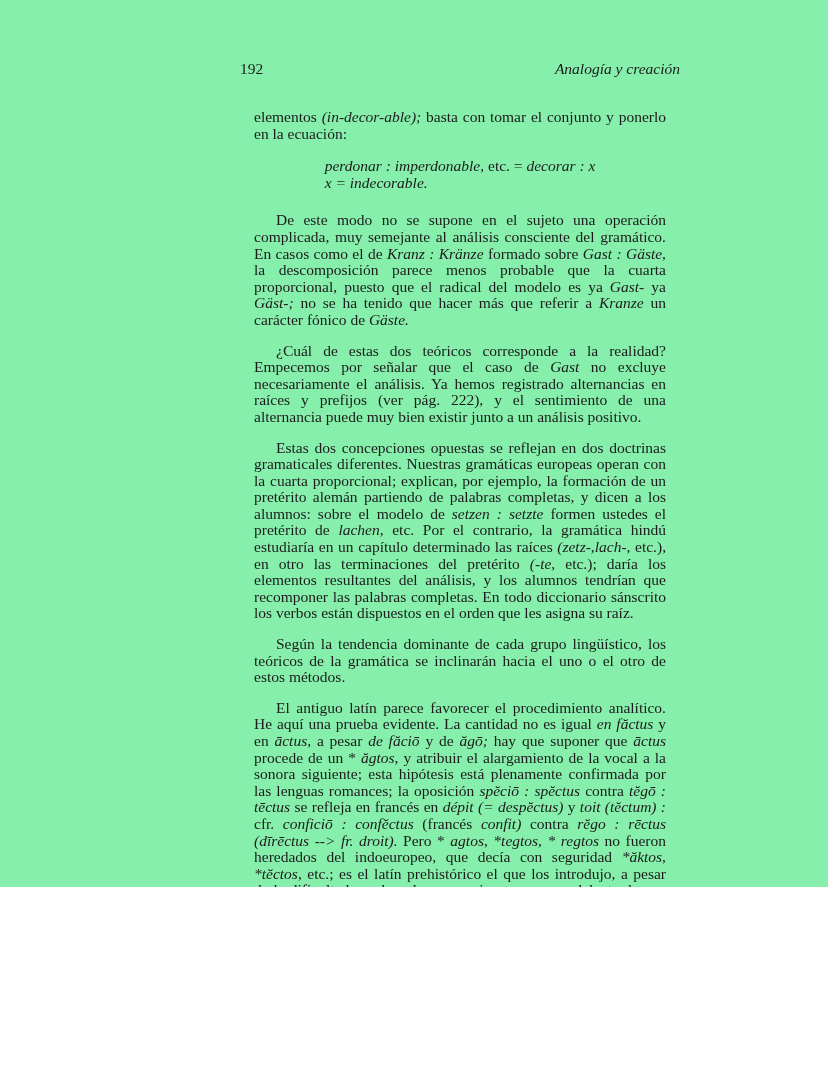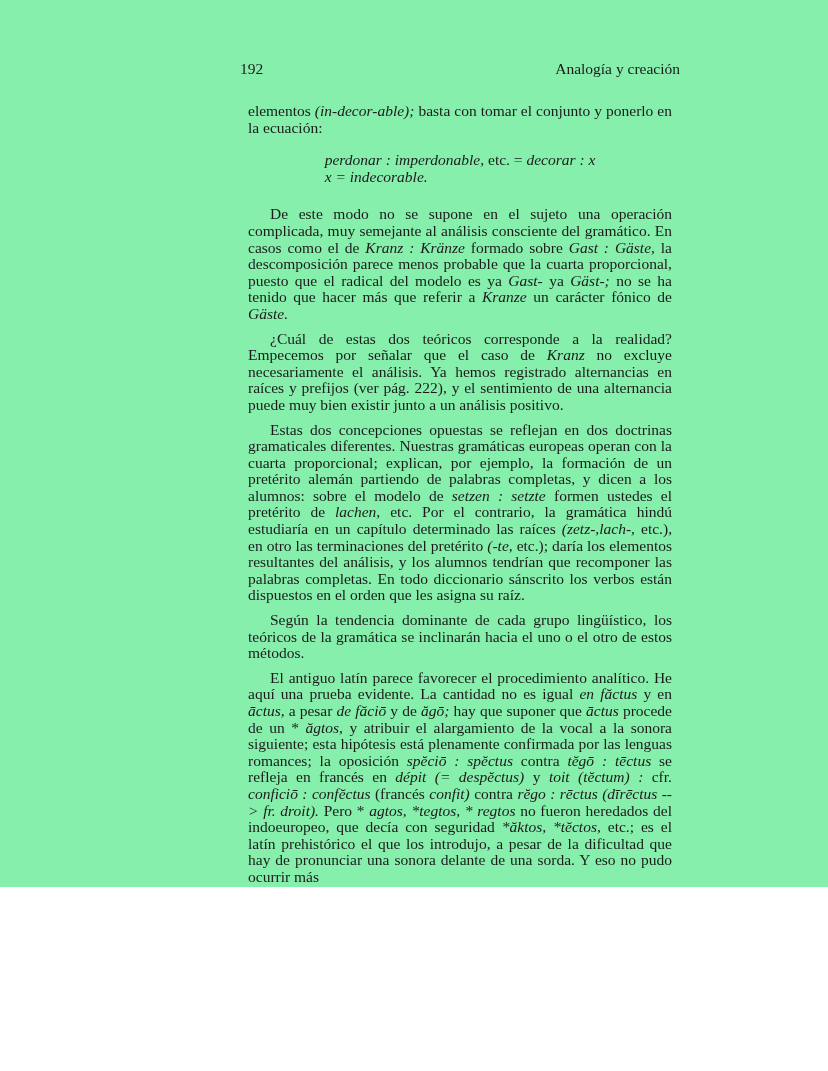--- a/index.html
+++ b/index.html
@@ -23,32 +23,33 @@
     width: 440px;
     display: flex;
     justify-content: space-between;
     font-size: 15.5px;
     line-height: 17px;
   }
   .page-number {
     font-style: normal;
   }
   .running-title {
+    font-style: italic;
   }
   .body-col {
     position: absolute;
     left: 240px;
     top: 95px;
     width: 440px;
     font-size: 15.5px;
     line-height: 16.6px;
     text-align: justify;
   }
   .para {
-    margin: 8px;
+    margin: 14px;
     text-indent: 0;
   }
   .para.indent {
     text-indent: 22px;
   }
   .equation {
     width: fit-content;
     margin: 16px auto 21px auto;
     text-align: left;
     white-space: nowrap;
@@ -66,18 +67,18 @@
     <span class="page-number">192</span>
     <span class="running-title">Analogía y creación</span>
   </div>
   <div class="body-col" id="body-col">
       <p class="para"><span>elementos </span><em>(in-decor-able);</em><span> basta con tomar el conjunto y ponerlo en la ecuación:</span></p>
       <div class="equation">
         <div class="eq-line"><em>perdonar : imperdonable,</em><span> etc. = </span><em>decorar : x</em></div>
         <div class="eq-line eq-line2"><em>x = indecorable.</em></div>
       </div>
       <p class="para indent"><span>De este modo no se supone en el sujeto una operación complicada, muy semejante al análisis consciente del gramático. En casos como el de </span><em>Kranz : Kränze</em><span> formado sobre </span><em>Gast : Gäste,</em><span> la descomposición parece menos probable que la cuarta proporcional, puesto que el radical del modelo es ya </span><em>Gast-</em><span> ya </span><em>Gäst-;</em><span> no se ha tenido que hacer más que referir a </span><em>Kranze</em><span> un carácter fónico de </span><em>Gäste.</em></p>
-      <p class="para indent"><span>¿Cuál de estas dos teóricos corresponde a la realidad? Empecemos por señalar que el caso de </span><em>Kranz</em><span> no excluye necesariamente el análisis. Ya hemos registrado alternancias en raíces y prefijos (ver pág. 222), y el sentimiento de una alternancia puede muy bien existir junto a un análisis positivo.</span></p>
+      <p class="para indent"><span>¿Cuál de estas dos teóricos corresponde a la realidad? Empecemos por señalar que el caso de </span><em>Gast</em><span> no excluye necesariamente el análisis. Ya hemos registrado alternancias en raíces y prefijos (ver pág. 222), y el sentimiento de una alternancia puede muy bien existir junto a un análisis positivo.</span></p>
       <p class="para indent"><span>Estas dos concepciones opuestas se reflejan en dos doctrinas gramaticales diferentes. Nuestras gramáticas europeas operan con la cuarta proporcional; explican, por ejemplo, la formación de un pretérito alemán partiendo de palabras completas, y dicen a los alumnos: sobre el modelo de </span><em>setzen : setzte</em><span> formen ustedes el pretérito de </span><em>lachen,</em><span> etc. Por el contrario, la gramática hindú estudiaría en un capítulo determinado las raíces </span><em>(zetz-,lach-,</em><span> etc.), en otro las terminaciones del pretérito </span><em>(-te,</em><span> etc.); daría los elementos resultantes del análisis, y los alumnos tendrían que recomponer las palabras completas. En todo diccionario sánscrito los verbos están dispuestos en el orden que les asigna su raíz.</span></p>
       <p class="para indent"><span>Según la tendencia dominante de cada grupo lingüístico, los teóricos de la gramática se inclinarán hacia el uno o el otro de estos métodos.</span></p>
       <p class="para indent"><span>El antiguo latín parece favorecer el procedimiento analítico. He aquí una prueba evidente. La cantidad no es igual </span><em>en făctus</em><span> y en </span><em>āctus,</em><span> a pesar </span><em>de făciō</em><span> y de </span><em>ăgō;</em><span> hay que suponer que </span><em>āctus</em><span> procede de un * </span><em>ăgtos,</em><span> y atribuir el alargamiento de la vocal a la sonora siguiente; esta hipótesis está plenamente confirmada por las lenguas romances; la oposición </span><em>spĕciō : spĕctus</em><span> contra </span><em>tĕgō : tēctus</em><span> se refleja en francés en </span><em>dépit (= despĕctus)</em><span> y </span><em>toit (tĕctum) :</em><span> cfr. </span><em>conficiō : confĕctus</em><span> (francés </span><em>confit)</em><span> contra </span><em>rĕgo : rēctus (dīrēctus --&gt; fr. droit).</em><span> Pero * </span><em>agtos, *tegtos, * regtos</em><span> no fueron heredados del indoeuropeo, que decía con seguridad </span><em>*ăktos, *tĕctos,</em><span> etc.; es el latín prehistórico el que los introdujo, a pesar de la dificultad que hay de pronunciar una sonora delante de una sorda. Y eso no pudo ocurrir más</span></p>
     </div>
 </div>
 
 </body></html>

